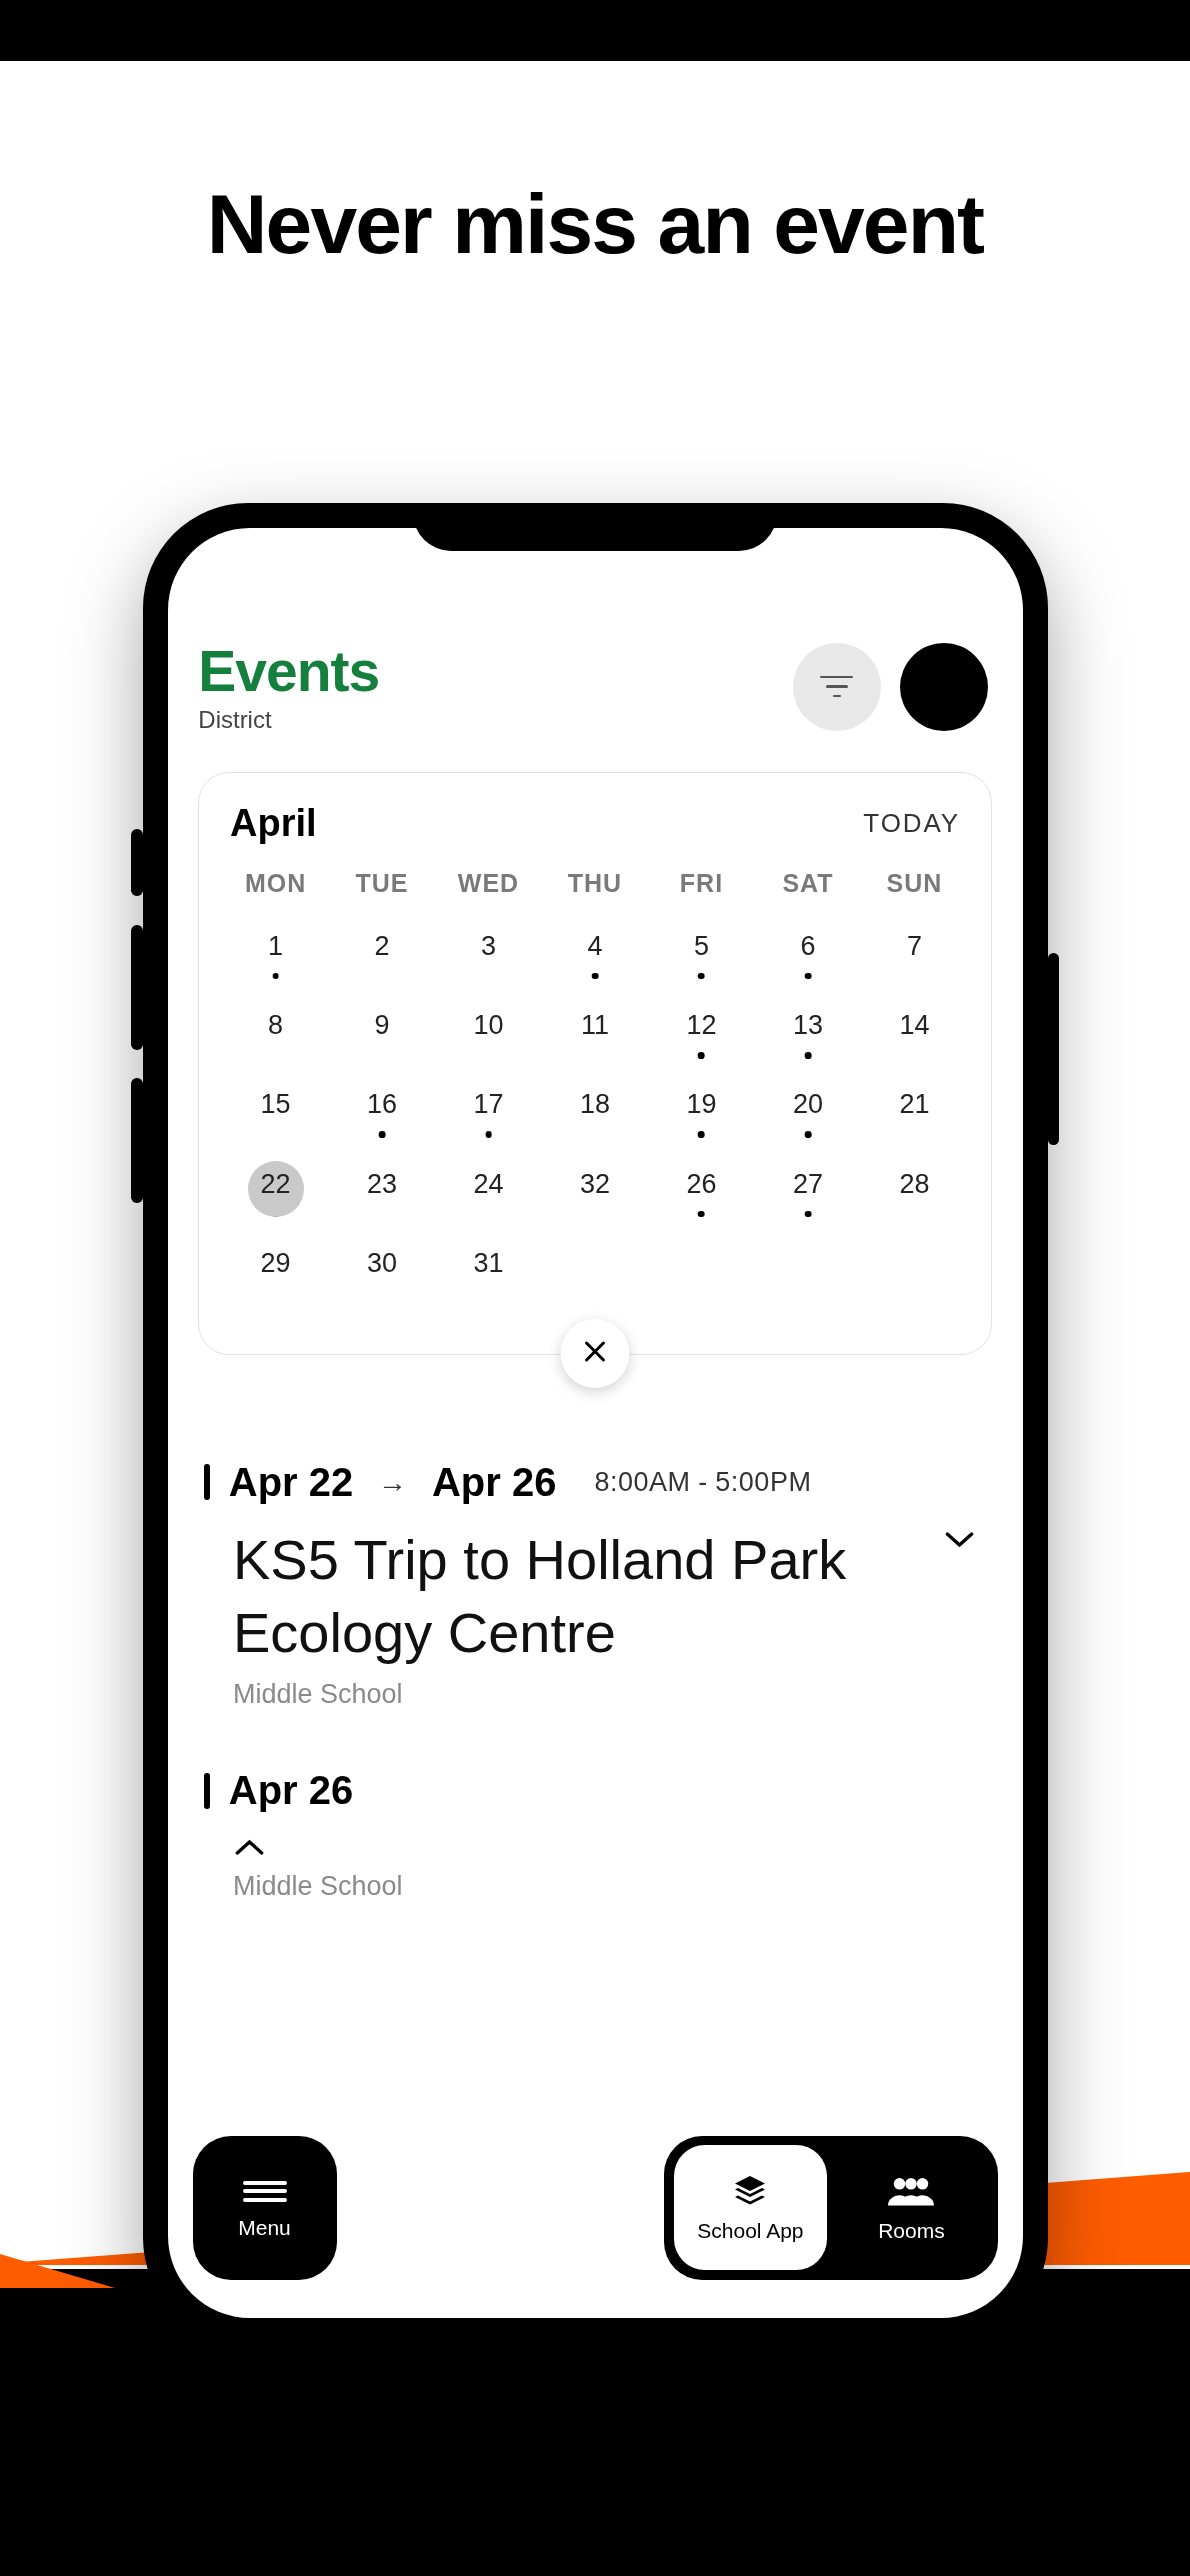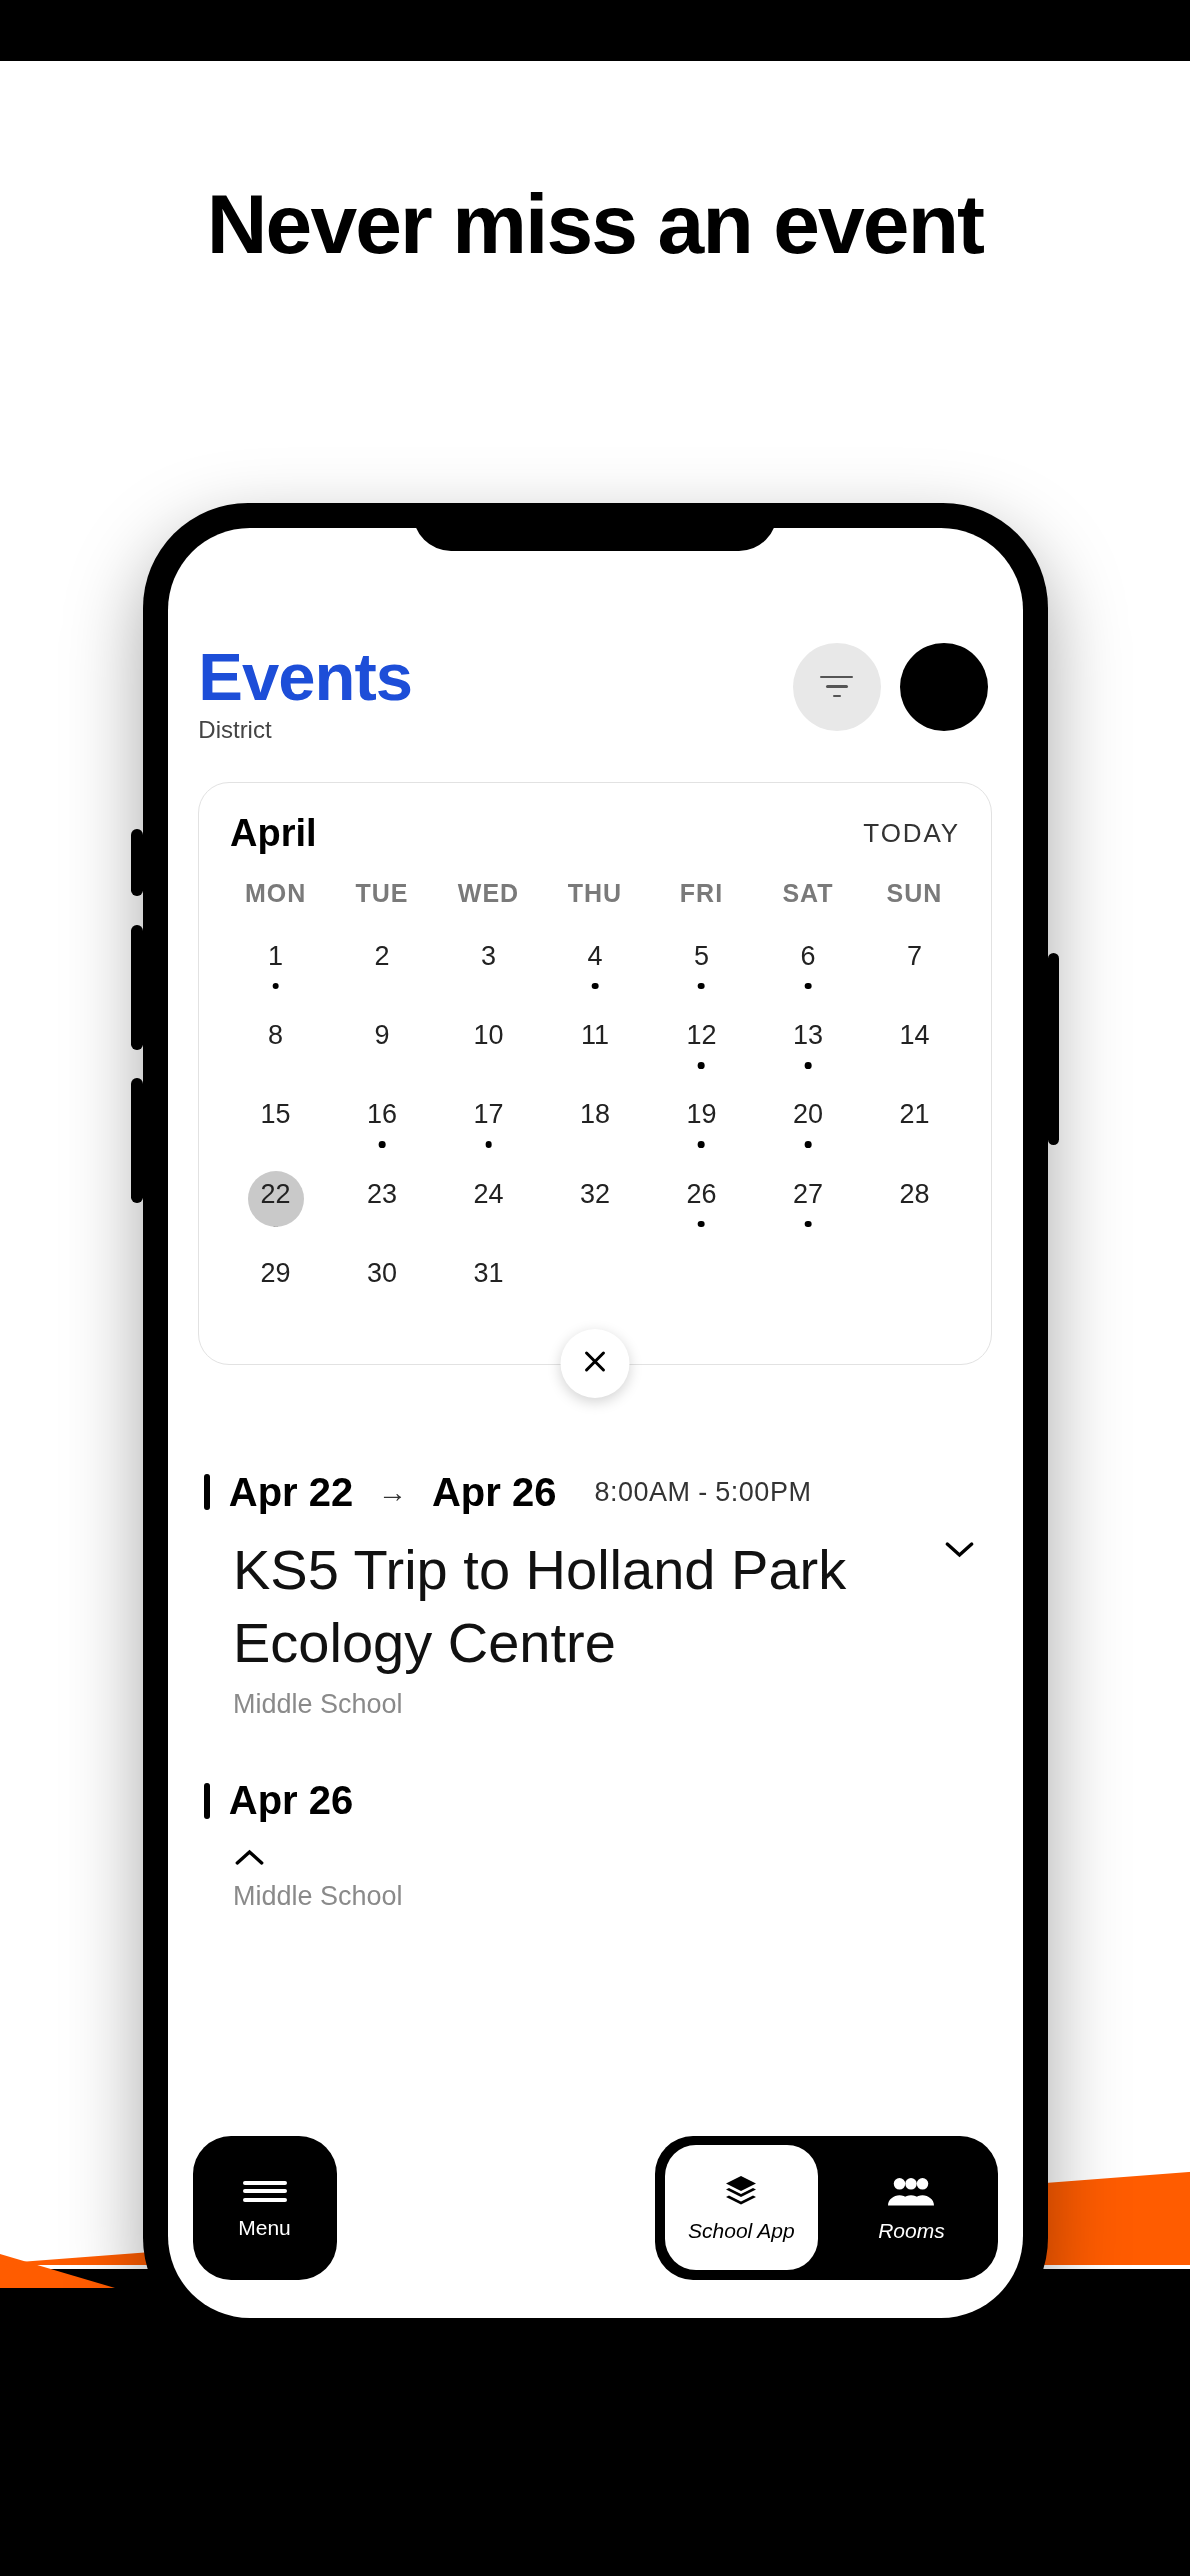--- a/index.html
+++ b/index.html
@@ -21,21 +21,21 @@
   .side-btn { position: absolute; background: #000; border-radius: 5.8px; }
   .side-btn.l1 { left: -11.5px; top: 326px; width: 11.5px; height: 67px; }
   .side-btn.l2 { left: -11.5px; top: 422px; width: 11.5px; height: 125px; }
   .side-btn.l3 { left: -11.5px; top: 575px; width: 11.5px; height: 125px; }
   .side-btn.r1 { right: -11.5px; top: 450px; width: 11.5px; height: 192px; }
   .screen { width: 100%; height: 100%; background: #fff; border-radius: 82px; overflow: hidden; position: relative; padding: 67px 25px 0; }
 
   
   .hdr { display: flex; align-items: flex-start; justify-content: space-between; padding: 48px 9.6px 19px 5.8px; }
   .hdr-left { }
-  .hdr-title { font-size: 67px; font-weight: 900; letter-spacing: -1px; color: #1d4ed8; line-height: 1; }
+  .hdr-title { font-size: 57px; font-weight: 900; letter-spacing: -1px; color: #15803d; line-height: 1; }
   .hdr-sub { font-size: 24px; color: #444; margin-top: 5.8px; }
   .hdr-actions { display: flex; gap: 19px; }
   .icon-btn { width: 88px; height: 88px; border-radius: 50%; display: flex; align-items: center; justify-content: center; }
   .icon-btn.grey { background: #e8e8e8; }
   .icon-btn.black { background: #000; color: #fff; }
   .filter-icon { width: 33px; height: 23px; position: relative; }
   .filter-icon::before, .filter-icon::after, .filter-icon span { content: ""; position: absolute; left: 0; right: 0; height: 2.9px; background: #555; border-radius: 1.9px; }
   .filter-icon::before { top: 0; }
   .filter-icon span { top: 9.6px; display:block; left: 5.8px; right: 5.8px; }
   .filter-icon::after { top: 19px; left: 12.5px; right: 12.5px; }
@@ -66,21 +66,21 @@
   .ev-title { font-size: 56px; color: #111; line-height: 1.3; max-width: 690px; }
   .ev-loc { font-size: 27px; color: #8a8a8a; margin-top: 9.6px; padding-left: 29px; }
   .ev-chevron { margin-top: 5.8px; margin-right: 9.6px; }
 
   
   .bottom-bar { position: absolute; bottom: 38px; left: 25px; right: 25px; display: flex; justify-content: space-between; align-items: flex-end; }
   .menu-btn { width: 144px; height: 144px; background: #000; border-radius: 38px; display: flex; flex-direction: column; align-items: center; justify-content: center; gap: 9.6px; }
   .hamburger { width: 44px; }
   .hamburger div { height: 3.8px; background: #fff; margin: 4.8px 0; border-radius: 1.9px; }
   .menu-btn span { color: #fff; font-size: 21px; }
-  .app-switch { background: #000; border-radius: 38px; padding: 9.6px; display: flex; gap: 17px; font-style: italic; }
+  .app-switch { background: #000; border-radius: 38px; padding: 9.6px; display: flex; gap: 8px; }
   .sw-tab { width: 153px; height: 125px; border-radius: 31px; display: flex; flex-direction: column; align-items: center; justify-content: center; gap: 5.8px; }
   .sw-tab.active { background: #fff; color: #000; }
   .sw-tab.inactive { color: #fff; }
   .sw-tab .lbl { font-size: 21px; }
   .sw-tab svg { width: 46px; height: 36px; }
 </style>
 </head>
 <body>
 
 <div class="top-bar"></div>

